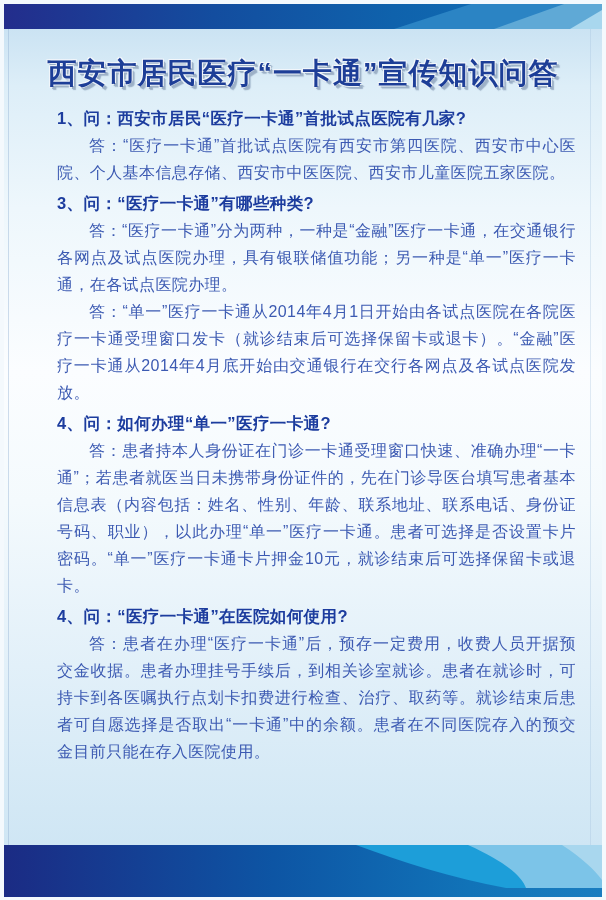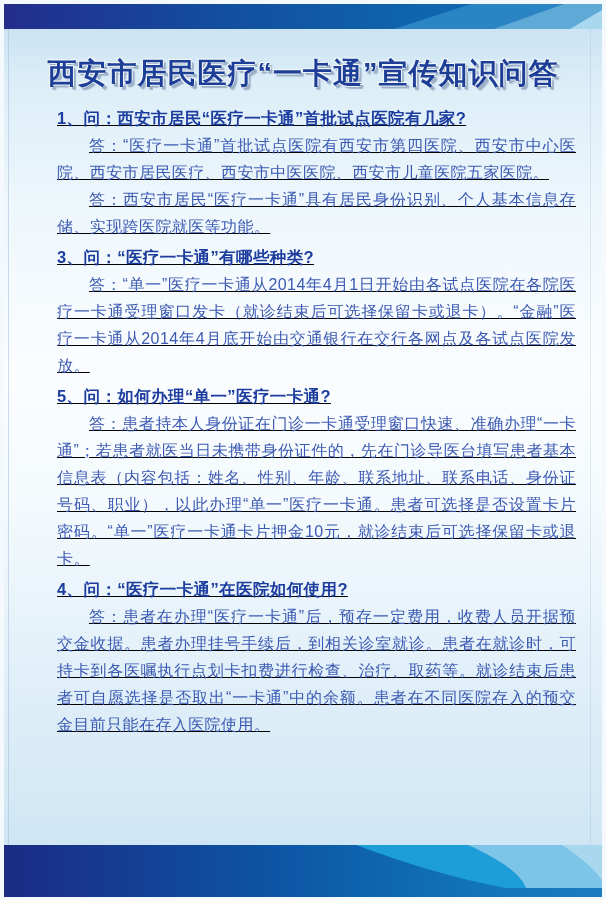--- a/index.html
+++ b/index.html
@@ -41,21 +41,21 @@
     color:var(--title-blue);
     text-shadow:
       -1px -1px 0 #f3f7fb,
        1px -1px 0 #f3f7fb,
       -1px  1px 0 #e9f0f7,
        2px  2px 0 #9cb0c7,
        3px  3px 1px rgba(110,132,162,.55);
     white-space:nowrap;
   }
   .qa-list{padding:0 26px 0 53px;}
-  .qa-item{margin:0;text-decoration:underline;}
+  .qa-item{margin:0;}
   .question{
     margin:4px 0 0 0;
     font-size:16.5px;
     font-weight:bold;
     color:var(--question-blue);
     line-height:27px;
     letter-spacing:.4px;
   }
   .answer{
     margin:0;
@@ -93,37 +93,37 @@
     </svg>
   </div>
 
   <div class="content">
     <h1 class="page-title">西安市居民医疗“一卡通”宣传知识问答</h1>
 
     <div class="qa-list">
 
       <section class="qa-item">
         <h2 class="question">1、问：西安市居民“医疗一卡通”首批试点医院有几家?</h2>
-        <p class="answer">答：“医疗一卡通”首批试点医院有西安市第四医院、西安市中心医院、西安市居民医疗、西安市中医医院、西安市儿童医院五家医院。</p>
+        <p class="answer">答：“医疗一卡通”首批试点医院有西安市第四医院、西安市中心医院、个人基本信息存储、西安市中医医院、西安市儿童医院五家医院。</p>
       </section>
 
       <section class="qa-item">
-        <p class="answer">答：西安市居民“医疗一卡通”具有居民身份识别、个人基本信息存储、实现跨医院就医等功能。</p>
       </section>
 
       <section class="qa-item">
         <h2 class="question">3、问：“医疗一卡通”有哪些种类?</h2>
+        <p class="answer">答：“医疗一卡通”分为两种，一种是“金融”医疗一卡通，在交通银行各网点及试点医院办理，具有银联储值功能；另一种是“单一”医疗一卡通，在各试点医院办理。</p>
       </section>
 
       <section class="qa-item">
         <p class="answer">答：“单一”医疗一卡通从2014年4月1日开始由各试点医院在各院医疗一卡通受理窗口发卡（就诊结束后可选择保留卡或退卡）。“金融”医疗一卡通从2014年4月底开始由交通银行在交行各网点及各试点医院发放。</p>
       </section>
 
       <section class="qa-item">
-        <h2 class="question">5、问：如何办理“单一”医疗一卡通?</h2>
+        <h2 class="question">4、问：如何办理“单一”医疗一卡通?</h2>
         <p class="answer">答：患者持本人身份证在门诊一卡通受理窗口快速、准确办理“一卡通”；若患者就医当日未携带身份证件的，先在门诊导医台填写患者基本信息表（内容包括：姓名、性别、年龄、联系地址、联系电话、身份证号码、职业），以此办理“单一”医疗一卡通。患者可选择是否设置卡片密码。“单一”医疗一卡通卡片押金10元，就诊结束后可选择保留卡或退卡。</p>
       </section>
 
       <section class="qa-item">
         <h2 class="question">4、问：“医疗一卡通”在医院如何使用?</h2>
         <p class="answer">答：患者在办理“医疗一卡通”后，预存一定费用，收费人员开据预交金收据。患者办理挂号手续后，到相关诊室就诊。患者在就诊时，可持卡到各医嘱执行点划卡扣费进行检查、治疗、取药等。就诊结束后患者可自愿选择是否取出“一卡通”中的余额。患者在不同医院存入的预交金目前只能在存入医院使用。</p>
       </section>
 
     </div>
   </div>

